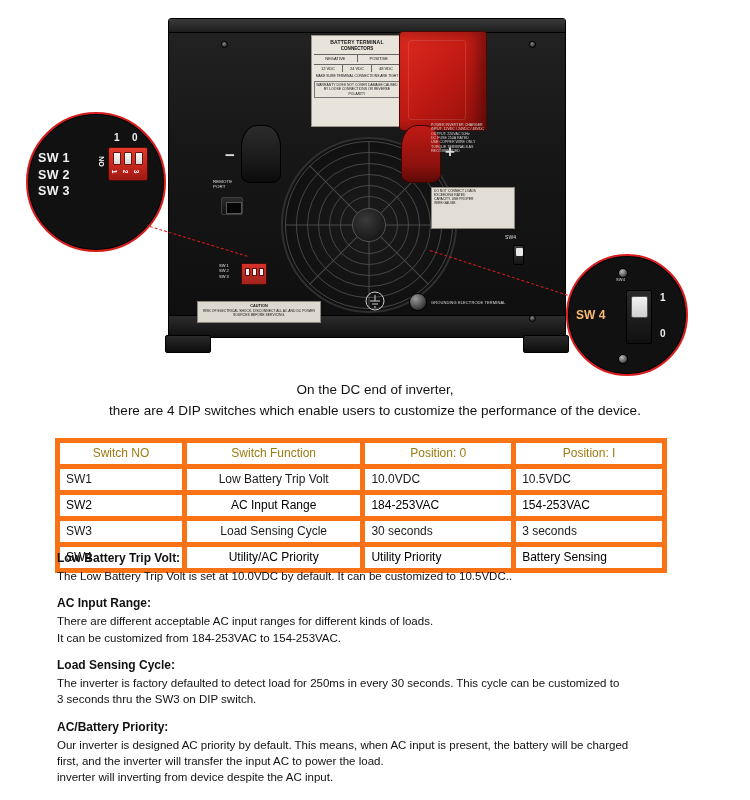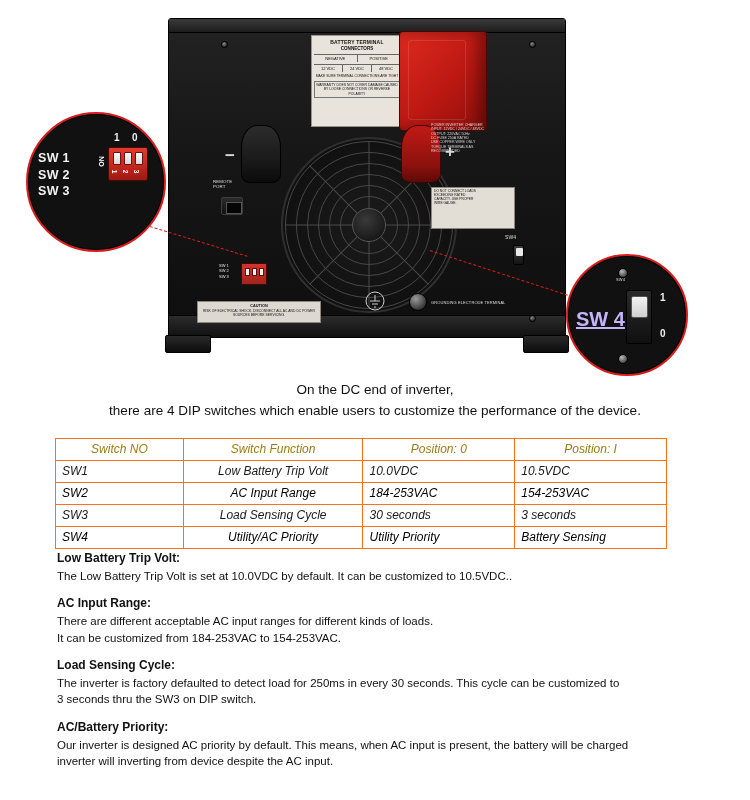--- a/index.html
+++ b/index.html
@@ -359,24 +359,23 @@
   .sw4-big .knob {
     position: absolute;
     left: 4px; top: 5px;
     width: 17px; height: 22px;
     background: linear-gradient(180deg,#f4f4f4,#cfcfcf);
     border: 1px solid #555;
     border-radius: 2px;
   }
   .sw4-big-label {
     position: absolute;
-    color: #c4b5fd;
-    font-size: 20px;
+    color: #fdba74;
+    font-size: 12px;
     font-weight: bold;
-    text-decoration: underline;
   }
   .screw-head-mini {
     position: absolute;
     width: 10px; height: 10px;
     border-radius: 50%;
     background: radial-gradient(circle at 35% 30%, #bdbdbd, #4a4a4a 70%, #1a1a1a);
     border: 1px solid #000;
   }
 
   
@@ -393,25 +392,24 @@
   .intro .l2 { display: block; }
 
   table.dip-table {
     position: absolute;
     left: 55px; top: 438px;
     width: 612px;
     border-collapse: collapse;
     font-size: 12px;
   }
   table.dip-table td {
-    border: 1px solid #f97316;
+    border: 5px solid #f97316;
     padding: 3px 6px;
     height: 21px;
     line-height: 15px;
-    font-style: italic;
   }
   table.dip-table tr.hdr td {
     color: #9a7b10;
     text-align: center;
   }
   table.dip-table td.c { text-align: center; }
   table.dip-table tr.alt td { color: #000000; }
   table.dip-table col.c1 { width: 128px; }
   table.dip-table col.c2 { width: 180px; }
   table.dip-table col.c3 { width: 152px; }
@@ -632,15 +630,16 @@
     <p>It can be customized from 184-253VAC to 154-253VAC.</p>
   </div>
   <div class="sec">
     <h4>Load Sensing Cycle:</h4>
     <p>The inverter is factory defaulted to detect load for 250ms in every 30 seconds. This cycle can be customized to</p>
     <p>3 seconds thru the SW3 on DIP switch.</p>
   </div>
   <div class="sec">
     <h4>AC/Battery Priority:</h4>
     <p>Our inverter is designed AC priority by default. This means, when AC input is present, the battery will be charged</p>
+    <p>first, and the inverter will transfer the input AC to power the load.</p>
     <p>inverter will inverting from device despite the AC input.</p>
   </div>
 </div>
 
 </body></html>

